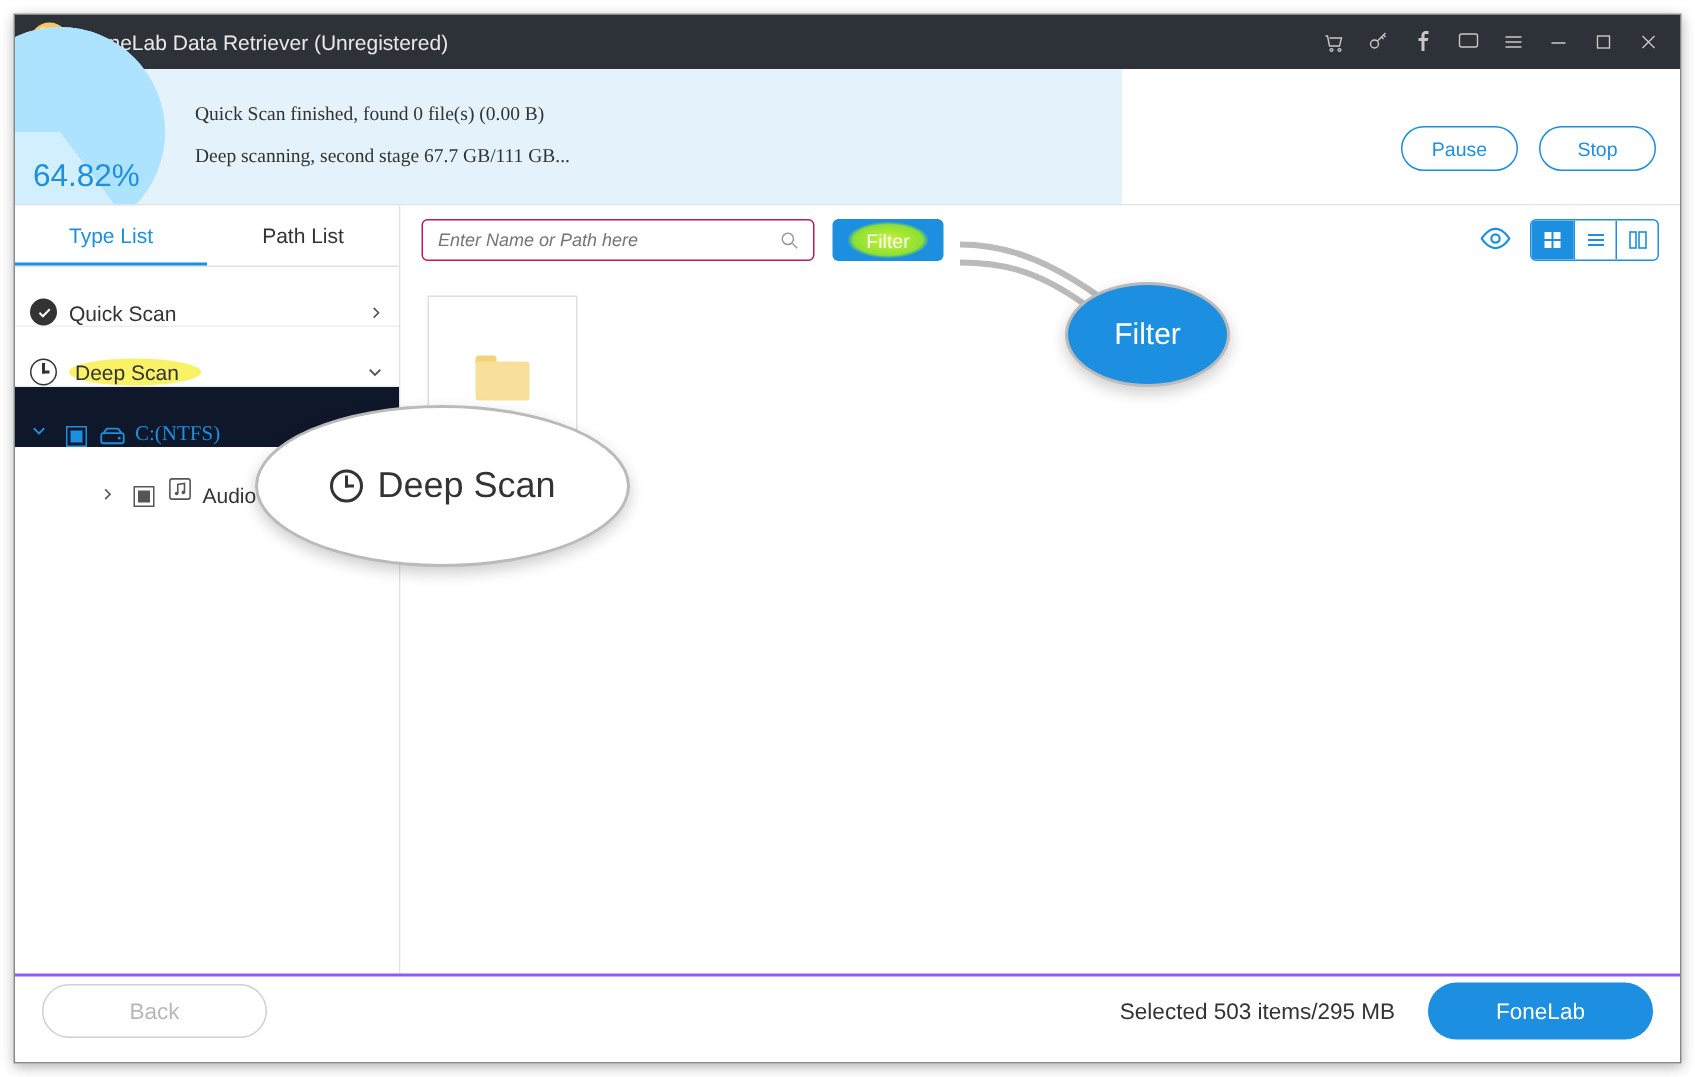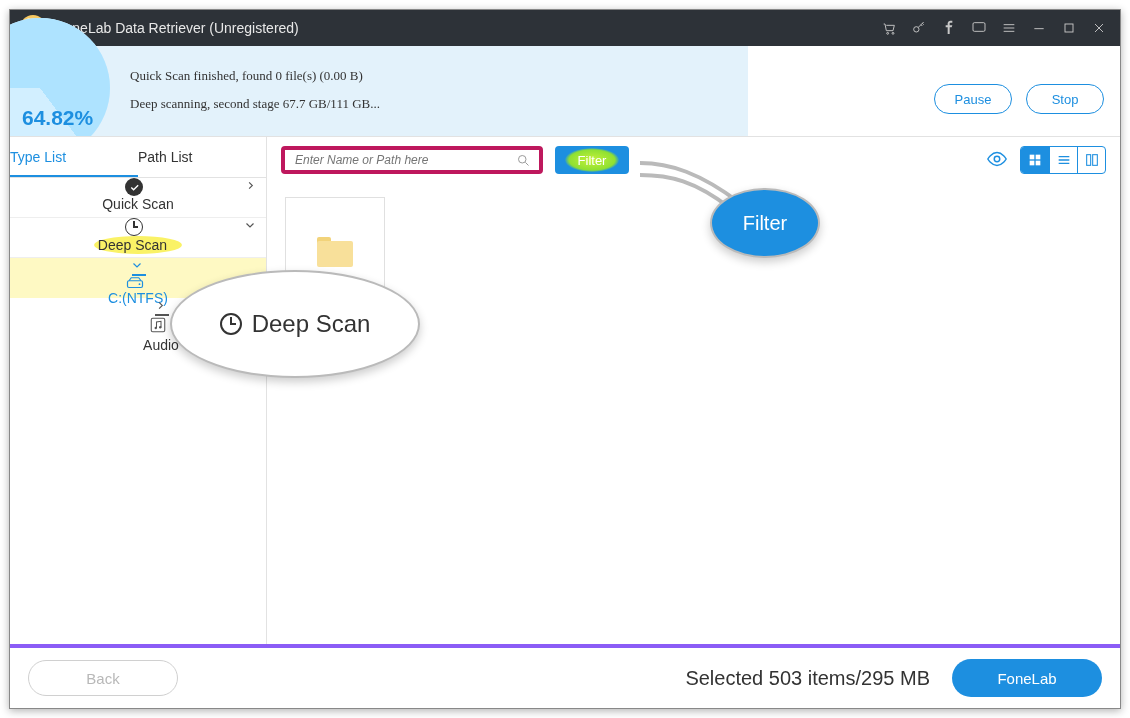--- a/index.html
+++ b/index.html
@@ -50,21 +50,21 @@
     position:absolute; left:0; top:0; width:140px; height:140px; border-radius:50%;
     background:#d2efff;
   }
   .progress-ring .wedge {
     position:absolute; left:0; top:0; width:140px; height:140px; border-radius:50%;
     background:conic-gradient(#aee3ff 0deg 233deg, transparent 233deg 360deg);
     transform:rotate(-90deg);
   }
   .progress-label {
     position:absolute; left:12px; top:60px; font-size:21px; color:#1d8fe0;
-    z-index:3; font-weight:700;
+    z-index:3; font-weight:400;
   }
   .scan-lines {
     position:absolute; left:120px; top:22px; font-size:13px; color:#333; z-index:3;font-family:Liberation Serif, serif;
   }
   .scan-lines div { margin-bottom:12px; }
   .stats-block {
     position:absolute; left:490px; top:50px; font-size:13px; color:#333; z-index:3;
     display:flex; gap:28px;
   }
   .pill-btn {
@@ -79,47 +79,47 @@
   
   .body-area {
     position:absolute; left:0; top:126px; right:0; bottom:52px; display:flex;
     border-top:1px solid #e2e2e2;
   }
   .sidebar {
     width:257px; border-right:1px solid #e2e2e2; background:#fff;
   }
   .tab-row { display:flex; border-bottom:1px solid #e2e2e2; }
   .tab {
-    flex:1; text-align:left; padding:12px 0 10px 0; font-size:14px; cursor:pointer;
+    flex:1; text-align:center; padding:12px 0 10px 0; font-size:14px; cursor:pointer;
     color:#333;
   }
   .tab.active { color:#1d8fe0; border-bottom:2px solid #1d8fe0; }
 
   .tree-row {
-    display:flex; align-items:center; height:40px; padding:0 10px; font-size:14px;
-    color:#333; border-bottom:1px solid #eee; cursor:pointer; position:relative;flex-direction:column;
+    display:flex; align-items:flex-end; height:40px; padding:0 10px; font-size:14px;
+    color:#333; border-bottom:1px solid #eee; cursor:pointer; position:relative;
   }
   .tree-row .chev { position:absolute; right:10px; color:#666; }
   .tree-row .circle-check {
     width:18px; height:18px; border-radius:50%; background:#333; margin-right:8px;
     display:flex; align-items:center; justify-content:center;
   }
   .tree-row .circle-check svg { width:11px; height:11px; }
   .tree-row .circle-clock {
     width:18px; height:18px; border-radius:50%; border:1.6px solid #333; margin-right:8px;
     position:relative;
   }
   .tree-row .circle-clock::before {
     content:""; position:absolute; left:7px; top:2px; width:1.6px; height:7px; background:#333;
   }
   .tree-row .circle-clock::after {
     content:""; position:absolute; left:7px; top:7px; width:5px; height:1.6px; background:#333;
   }
   .hlt { background:#faf266; border-radius:50%; padding:1px 15px 1px 4px; }
-  .tree-row.selected { background:#fef9c3; color:#1d8fe0; }
+  .tree-row.selected { background:#0f172a; color:#1d8fe0;font-family:Liberation Serif, serif; }
   .tree-row.selected .chev { color:#1d8fe0; }
   .tree-row.indent1 { padding-left:10px; border-bottom:none; }
   .tree-row.indent2 { padding-left:56px; border-bottom:none; }
   .cbox {
     width:14px; height:14px; border:1.6px solid #1d8fe0; margin:0 8px 0 10px;
     position:relative;
   }
   .cbox::after {
     content:""; position:absolute; left:2px; top:2px; right:2px; bottom:2px; background:#1d8fe0;
   }
@@ -129,21 +129,21 @@
   .drive-icon svg { width:18px; height:14px; }
 
   
   .content {
     flex:1; position:relative; background:#fff;
   }
   .toolbar {
     height:46px; display:flex; align-items:center; padding:0 14px; gap:12px;
   }
   .search-box {
-    width:262px; height:28px; border:4px solid #be185d; border-radius:4px;
+    width:262px; height:28px; border:1px solid #be185d; border-radius:4px;
     display:flex; align-items:center; padding:0 8px; color:#9a9a9a; font-size:12px;
   }
   .search-box input {
     flex:1; border:none; outline:none; font-size:12px; font-style:italic; color:#666;
   }
   .search-box svg { width:15px; height:15px; stroke:#9a9a9a; fill:none; stroke-width:1.6; }
   .filter-btn {
     background:#1d8fe0; color:#fff; width:74px; height:28px; border-radius:4px;
     font-size:13px; display:flex; align-items:center; justify-content:center; cursor:pointer;
     position:relative;
@@ -178,33 +178,33 @@
     content:""; position:absolute; left:0; top:0; width:14px; height:6px;
     background:#f2d37a; border-radius:2px 2px 0 0;
   }
   .folder-tile .fld::after {
     content:""; position:absolute; left:0; top:4px; width:36px; height:26px;
     background:#f8e09a; border-radius:2px;
   }
 
   
   .footer {
-    position:absolute; left:0; right:0; bottom:0; height:64px;
+    position:absolute; left:0; right:0; bottom:11px; height:48px;
     display:flex; align-items:center; padding:0 18px; background:#fff;
-    border-top:4px solid #8b5cf6;
+    border-top:2px solid #8b5cf6;
   }
   .back-btn {
     border:1px solid #d0d0d0; color:#b8b8b8; border-radius:20px; width:150px; height:36px;
     display:flex; align-items:center; justify-content:center; font-size:15px;
   }
   .recover-btn {
     background:#1d8fe0; color:#fff; border-radius:20px; width:150px; height:38px;
     display:flex; align-items:center; justify-content:center; font-size:15px; cursor:pointer;
   }
-  .sel-info { margin-left:auto; margin-right:22px; color:#333; font-size:20px; }
+  .sel-info { margin-left:auto; margin-right:22px; color:#333; font-size:15px; }
 
   
   .callout {
     position:absolute; background:#fff; border:2px solid #bababa; border-radius:50%;
     display:flex; align-items:center; justify-content:center; color:#333;
     box-shadow:0 4px 10px rgba(0,0,0,0.2); z-index:40;
   }
   .callout.c1 { left:160px; top:260px; width:250px; height:108px; font-size:24px; }
   .callout.c2 {
     left:700px; top:178px; width:110px; height:70px; background:#1d8fe0; border-color:#bababa;

